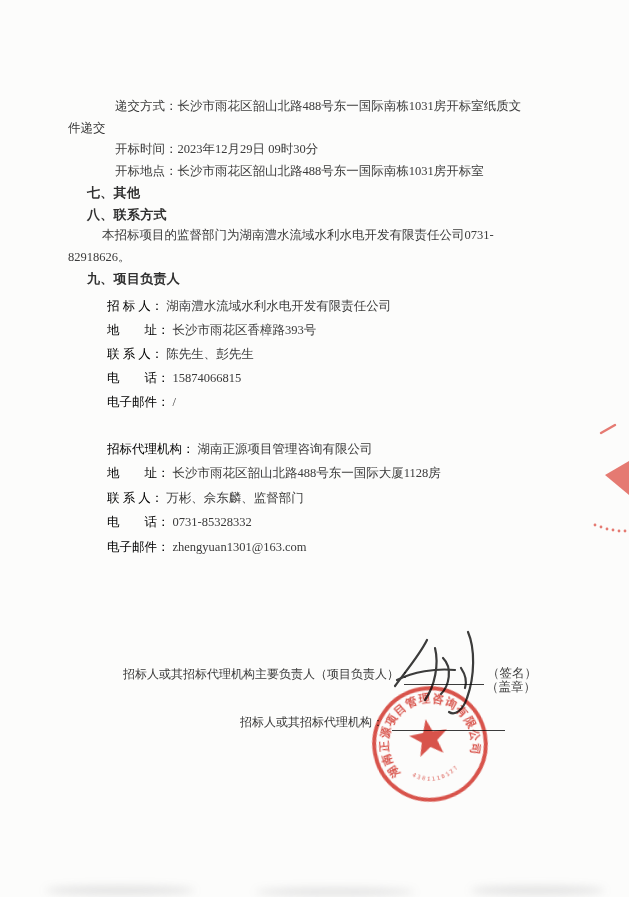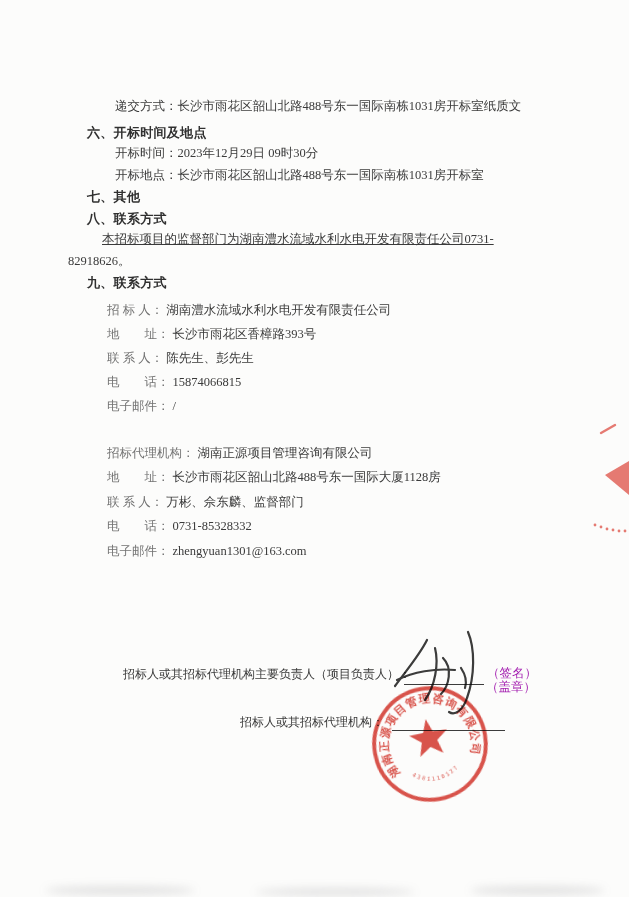--- a/index.html
+++ b/index.html
@@ -6,37 +6,37 @@
   .page{
     position:relative;width:629px;height:897px;margin:0 auto;
     background:#fcfcfb;overflow:hidden;
     font-family:"Liberation Serif","DejaVu Serif",serif;
     color:#3a3a3a;
   }
   
   .doc{position:absolute;left:68px;top:96px;width:472px;font-size:12.5px;line-height:21.5px;}
   .ln{white-space:pre;}
   .ind2{padding-left:47px;}          
-  .ind1{padding-left:34px;text-decoration:underline;}          
+  .ind1{padding-left:34px;}          
   .h{
     padding-left:19px;font-weight:bold;
     font-family:"Liberation Sans","DejaVu Sans",sans-serif;
     font-size:13px;color:#303030;letter-spacing:.3px;
   }
   .mt4{margin-top:4px;}
   .contacts{margin-top:4px;padding-left:39px;}
   .contacts .row{line-height:24px;white-space:pre;}
   .contacts.agency{margin-top:23px;}
   .contacts.agency .row{line-height:24.5px;font-family:Liberation Serif, serif;}
-  .row .lab{color:#737373;}
+  .row .lab{color:#000000;}
   .row .val{margin-left:3px;}
   
   .signoff-line{position:absolute;font-size:12px;white-space:pre;color:#383838;}
   .uline{position:absolute;height:1px;background:#3c3c3c;}
-  .hint{position:absolute;font-size:12.5px;color:#a21caf;white-space:pre;}
+  .hint{position:absolute;font-size:12.5px;color:#404040;white-space:pre;}
   
   .seal{
     position:absolute;left:366px;top:683px;width:128px;height:122px;
     mix-blend-mode:multiply;opacity:.92;transform:rotate(-10deg);
     filter:blur(.3px);
   }
   
   .signature{position:absolute;left:383px;top:628px;width:115px;height:95px;mix-blend-mode:multiply;}
   
   .edge-stamp{position:absolute;left:589px;top:403px;width:40px;height:145px;opacity:.8;filter:blur(.4px);}
@@ -46,32 +46,32 @@
   .sm2{left:255px;top:888px;width:160px;height:8px;}
   .sm3{left:470px;top:886px;width:135px;height:9px;}
 </style>
 </head>
 <body>
 
 <div class="page">
 
   <div class="doc">
     <div class="ln ind2">递交方式：长沙市雨花区韶山北路488号东一国际南栋1031房开标室纸质文</div>
+    <div class="ln">件递交</div>
 
-    <div class="ln h mt4">六、开标时间及地点</div>
     <div class="ln ind2">开标时间：2023年12月29日 09时30分</div>
     <div class="ln ind2">开标地点：长沙市雨花区韶山北路488号东一国际南栋1031房开标室</div>
 
     <div class="ln h">七、其他</div>
 
     <div class="ln h">八、联系方式</div>
     <div class="ln ind1">本招标项目的监督部门为湖南澧水流域水利水电开发有限责任公司0731-</div>
     <div class="ln">82918626。</div>
 
-    <div class="ln h">九、联系方式</div>
+    <div class="ln h">九、项目负责人</div>
 
     <div class="contacts">
       <div class="row"><span class="lab">招 标 人：</span><span class="val">湖南澧水流域水利水电开发有限责任公司</span></div>
       <div class="row"><span class="lab">地　　址：</span><span class="val">长沙市雨花区香樟路393号</span></div>
       <div class="row"><span class="lab">联 系 人：</span><span class="val">陈先生、彭先生</span></div>
       <div class="row"><span class="lab">电　　话：</span><span class="val">15874066815</span></div>
       <div class="row"><span class="lab">电子邮件：</span><span class="val">/</span></div>
     </div>
 
     <div class="contacts agency">

